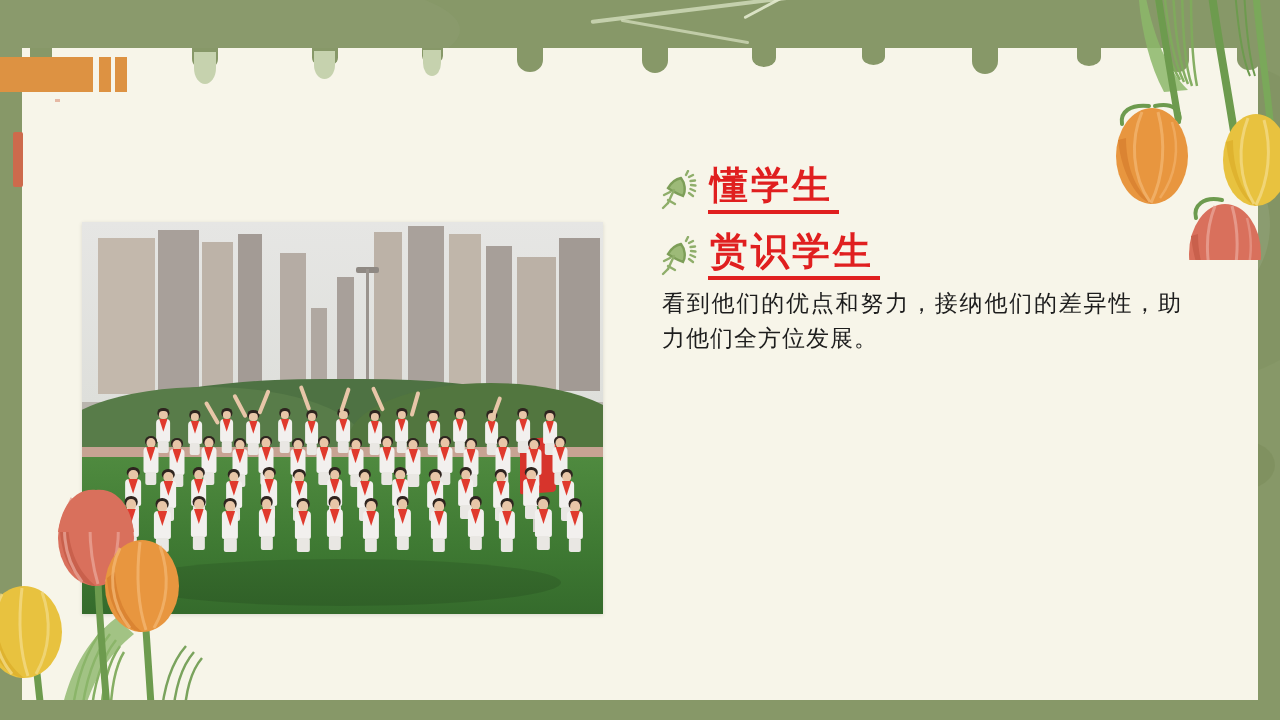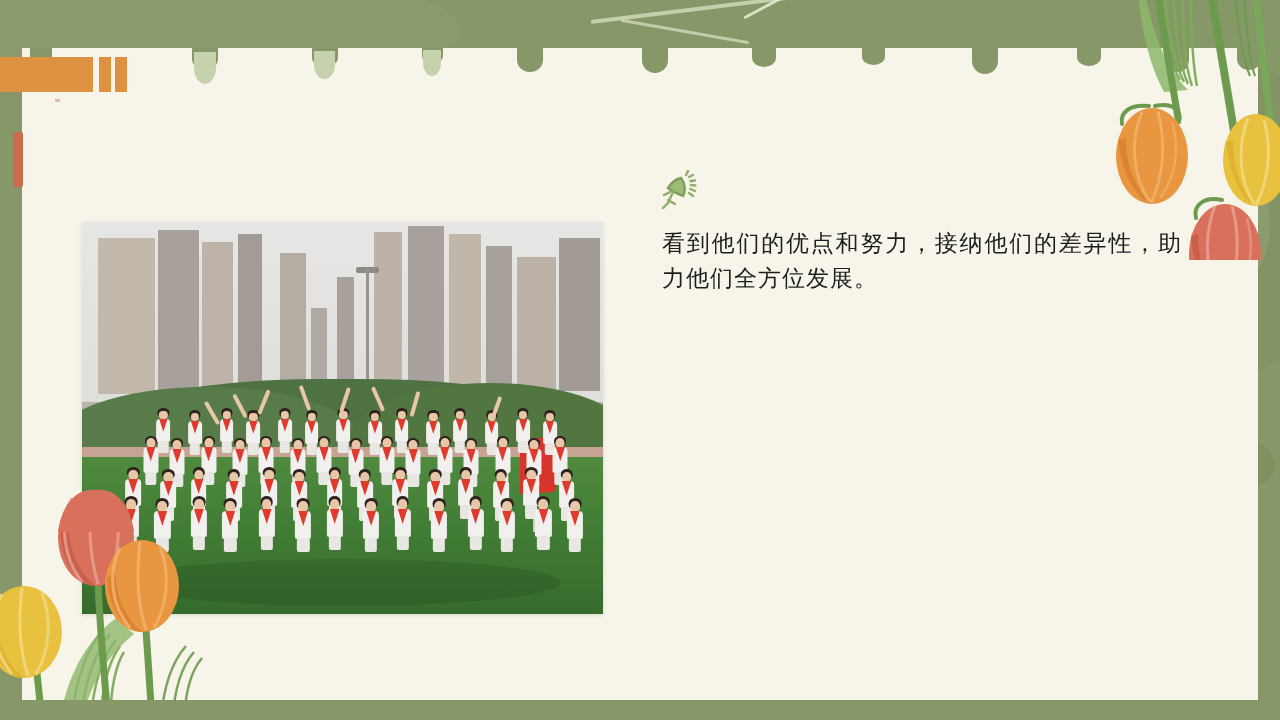--- a/index.html
+++ b/index.html
@@ -621,27 +621,48 @@
               <path d="M18 22 L12 25"></path>
               <path d="M34 5 L36 1"></path>
                 <path d="M37 7 L41 5"></path>
                 <path d="M38.5 11 L43 10.5"></path>
               <path d="M39 15 L43.5 15.5"></path>
                 <path d="M38.5 19 L43 21"></path>
                 <path d="M37 23 L41 26"></path>
             </g>
           </svg>
         </span>
+        <span class="sec-title">懂学生</span>
       </div>
     </div>
 
     <div class="section">
     </div>
 
     <div class="section">
+      <div class="sec-head">
+        <span class="mega">
+          <svg viewBox="0 0 46 46" width="46" height="46">
+            <g fill="none" stroke="#8fae6a" stroke-width="2.4" stroke-linecap="round">
+              <path d="M29 8 C33 13 34 21 31 26 C26 24 20 21 16 18 C19 13 24 9 29 8 Z" fill="#9dba78" stroke="#7d9e58"></path>
+              <path d="M22 20 L16 33"></path>
+              <path d="M16 33 L11 38"></path>
+              <path d="M16 30 L23 34"></path>
+              <path d="M18 22 L12 25"></path>
+              <path d="M34 5 L36 1"></path>
+                <path d="M37 7 L41 5"></path>
+                <path d="M38.5 11 L43 10.5"></path>
+              <path d="M39 15 L43.5 15.5"></path>
+                <path d="M38.5 19 L43 21"></path>
+                <path d="M37 23 L41 26"></path>
+            </g>
+          </svg>
+        </span>
+        <span class="sec-title">赏识学生</span>
+      </div>
       <div class="sec-body">看到他们的优点和努力，接纳他们的差异性，助力他们全方位发展。</div>
     </div>
 
   </div>
 
   <svg width="220" height="260" style="position:absolute;right:0;top:0;">
 
     <g stroke="#7fab5c" stroke-width="2.5" fill="none" opacity=".95">
       <path d="M95 -10 C100 30 108 60 120 80"></path>
       <path d="M104 -10 C108 32 114 62 124 82"></path>

